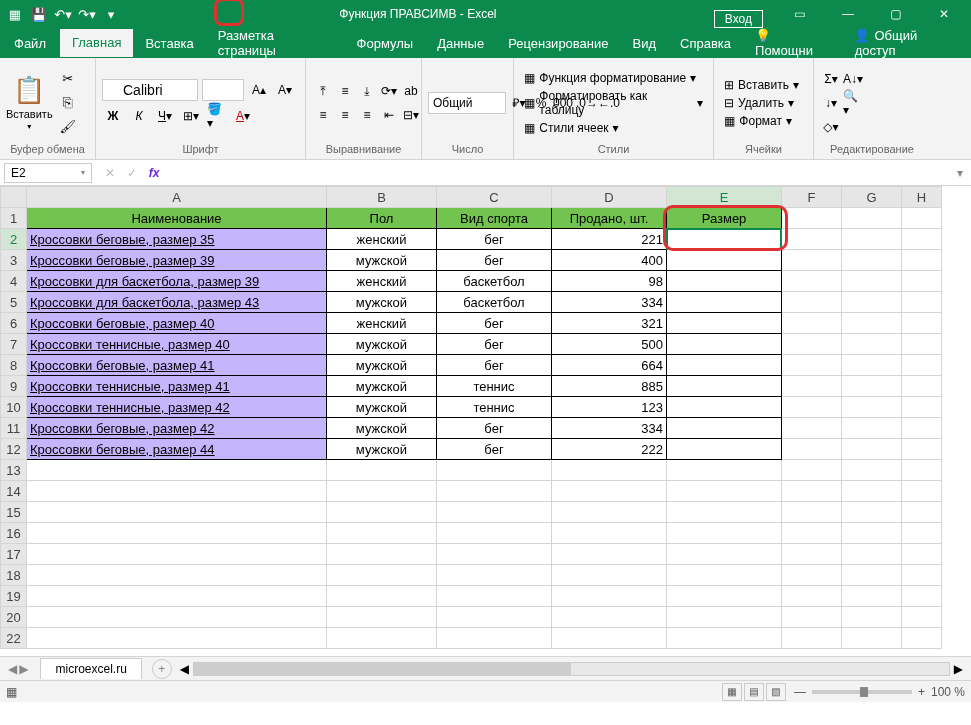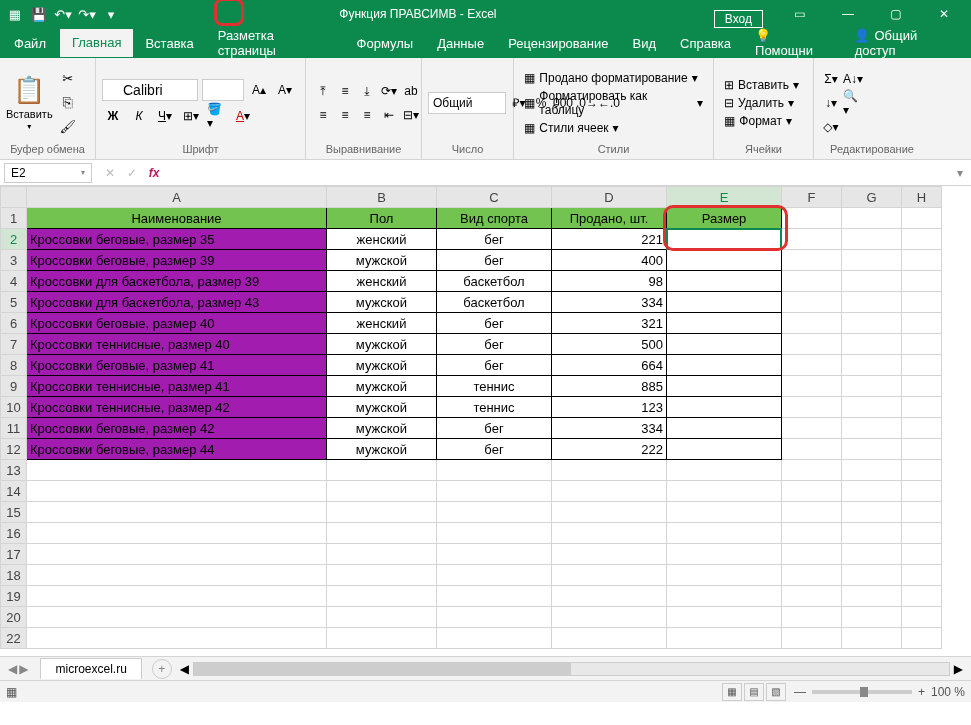--- a/index.html
+++ b/index.html
@@ -33,33 +33,33 @@
 .num-sel { border: 1px solid #ccc; background: #fff; padding: 2px 4px; font-size: 12px; width: 78px; height: 22px; }
 .styles-group { display: flex; flex-direction: column; gap: 2px; font-size: 12px; }
 .style-item { display: flex; align-items: center; gap: 4px; padding: 1px 4px; }
 .cells-group { display: flex; flex-direction: column; gap: 2px; font-size: 12px; }
 .cell-item { display: flex; align-items: center; gap: 4px; padding: 1px 4px; }
 .edit-group { display: flex; flex-direction: column; gap: 2px; }
 .formula-bar { height: 26px; border-bottom: 1px solid #d4d4d4; display: flex; align-items: center; background: #fff; }
 .name-box { width: 88px; border: 1px solid #ccc; margin: 2px 4px; padding: 2px 6px; font-size: 12px; height: 20px; display: flex; align-items: center; justify-content: space-between; }
 .fb-btns { display: flex; gap: 2px; padding: 0 4px; color: #bbb; }
 .fb-btn { width: 20px; height: 20px; display: flex; align-items: center; justify-content: center; font-size: 12px; }
-.fx-btn { font-style: italic; font-weight: bold; color: #be185d; position: relative; text-align: right; }
+.fx-btn { font-style: italic; font-weight: bold; color: #6d28d9; position: relative; text-align: right; }
 .fx-highlight { position: absolute; border: 3px solid #e03030; border-radius: 8px; pointer-events: none; }
 .fb-input { flex: 1; border: none; padding: 2px 6px; font-size: 12px; }
 .fb-expand { width: 22px; display: flex; align-items: center; justify-content: center; color: #888; }
 .sheet-area { position: relative; height: 470px; overflow: hidden; }
 .grid { border-collapse: collapse; table-layout: fixed; }
 .grid th, .grid td { border: 1px solid #d4d4d4; font-size: 13px; font-weight: normal; padding: 0 3px; height: 21px; overflow: hidden; white-space: nowrap; }
 .col-header { background: #e6e6e6; text-align: center; color: #444; height: 20px; }
 .row-header { background: #e6e6e6; text-align: center; color: #444; width: 26px; }
 .col-header.active, .row-header.active { background: #d3e5d3; color: #0c8a4e; }
 .corner { background: #e6e6e6; width: 26px; }
 .hdr-cell { background: #72c350; text-align: center; font-weight: bold; border: 1px solid #000 !important; }
-.data-a { background: #a21caf; border: 1px solid #000 !important; }
+.data-a { background: #c4b5fd; border: 1px solid #000 !important; text-decoration: underline; }
 .data-cell { border: 1px solid #000 !important; text-align: center; }
 .data-d { border: 1px solid #000 !important; text-align: right; }
 .data-e { border: 1px solid #000 !important; }
 .active-cell { position: absolute; border: 2px solid #0c8a4e; pointer-events: none; background: rgba(255,255,255,0.1); }
 .e-highlight { position: absolute; border: 3px solid #e03030; border-radius: 10px; pointer-events: none; }
 .sheet-tabs { height: 24px; border-top: 1px solid #d4d4d4; display: flex; align-items: center; background: #f3f3f3; font-size: 12px; }
 .tab-nav { display: flex; gap: 2px; padding: 0 8px; color: #888; }
 .sheet-tab { background: #fff; border: 1px solid #ccc; border-bottom: none; padding: 3px 14px; margin-left: 4px; }
 .tab-add { width: 20px; height: 20px; border: 1px solid #ccc; border-radius: 50%; display: flex; align-items: center; justify-content: center; margin-left: 10px; color: #888; }
 .hscroll { flex: 1; display: flex; align-items: center; padding: 0 8px; }
@@ -184,21 +184,21 @@
           <div class="btn-sm">.0→</div>
           <div class="btn-sm">←.0</div>
         </div>
       </div>
     </div>
     <div class="rg-label">Число</div>
   </div>
   <div class="ribbon-group" style="width:200px">
     <div class="rg-content">
       <div class="styles-group">
-        <div class="style-item">▦ <span>Продано форматирование</span>▾</div>
+        <div class="style-item">▦ <span>Функция форматирование</span>▾</div>
         <div class="style-item">▦ <span>Форматировать как таблицу</span>▾</div>
         <div class="style-item">▦ <span>Стили ячеек</span>▾</div>
       </div>
     </div>
     <div class="rg-label">Стили</div>
   </div>
   <div class="ribbon-group" style="width:100px">
     <div class="rg-content">
       <div class="cells-group">
         <div class="cell-item">⊞ <span>Вставить</span>▾</div>

